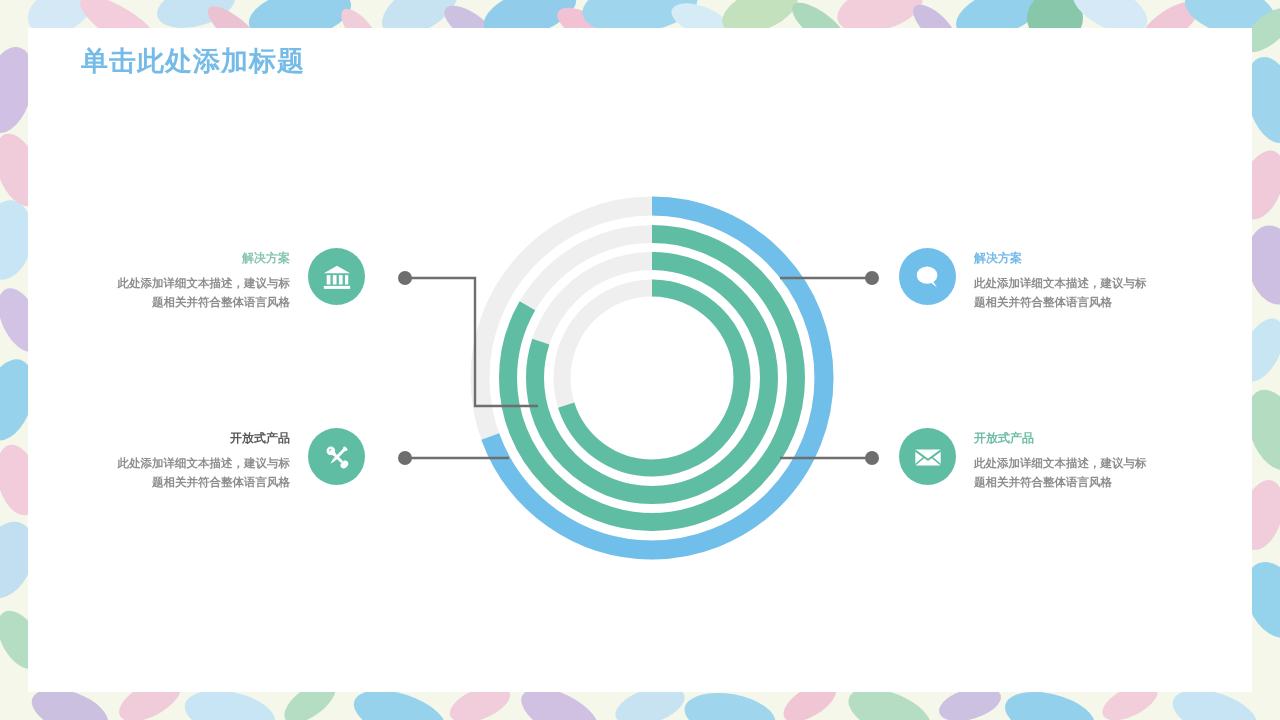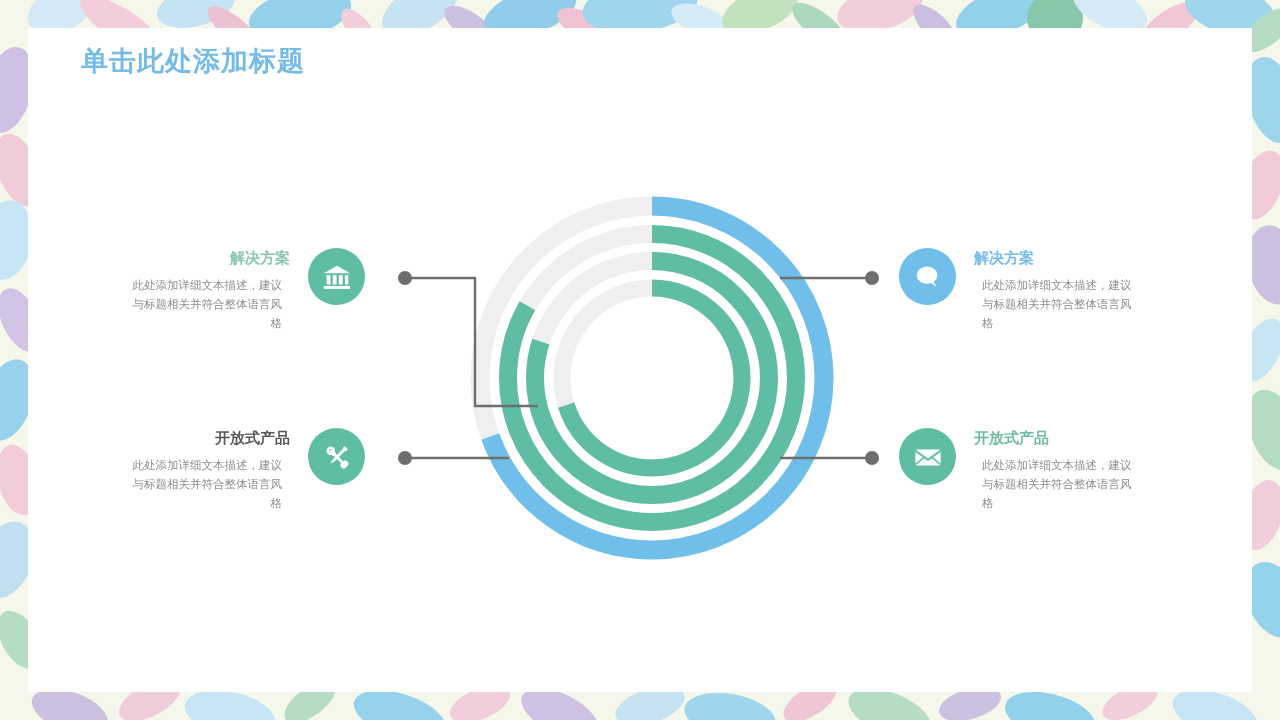--- a/index.html
+++ b/index.html
@@ -31,22 +31,22 @@
   .info{position:absolute;display:flex;align-items:flex-start;}
   .info.left{flex-direction:row;}
   .icon-circle{
     width:57px;height:57px;border-radius:50%;
     display:flex;align-items:center;justify-content:center;
     flex:0 0 57px;
   }
   .txt{width:175px;}
   .info.left .txt{text-align:right;margin-right:18px;}
   .info.right .txt{text-align:left;margin-left:18px;}
-  .head{font-size:15px;font-weight:bold;line-height:20px;margin:0 0 6px 0;}
-  .body{font-size:11.5px;line-height:19px;color:#8e8e8e;margin:8px;}
+  .head{font-size:12px;font-weight:bold;line-height:20px;margin:0 0 6px 0;}
+  .body{font-size:11.5px;line-height:19px;color:#8e8e8e;margin:0;font-weight:bold;}
   #item-0{left:115px;top:248px;}
   #item-1{left:115px;top:428px;}
   #item-2{left:899px;top:248px;}
   #item-3{left:899px;top:428px;}
 </style>
 </head>
 <body style="background: rgb(243, 246, 232);">
 
 <svg id="bg-art" viewBox="0 0 1280 720" preserveAspectRatio="none">
   <rect x="0" y="0" width="1280" height="720" fill="#f4f7e9"></rect>

